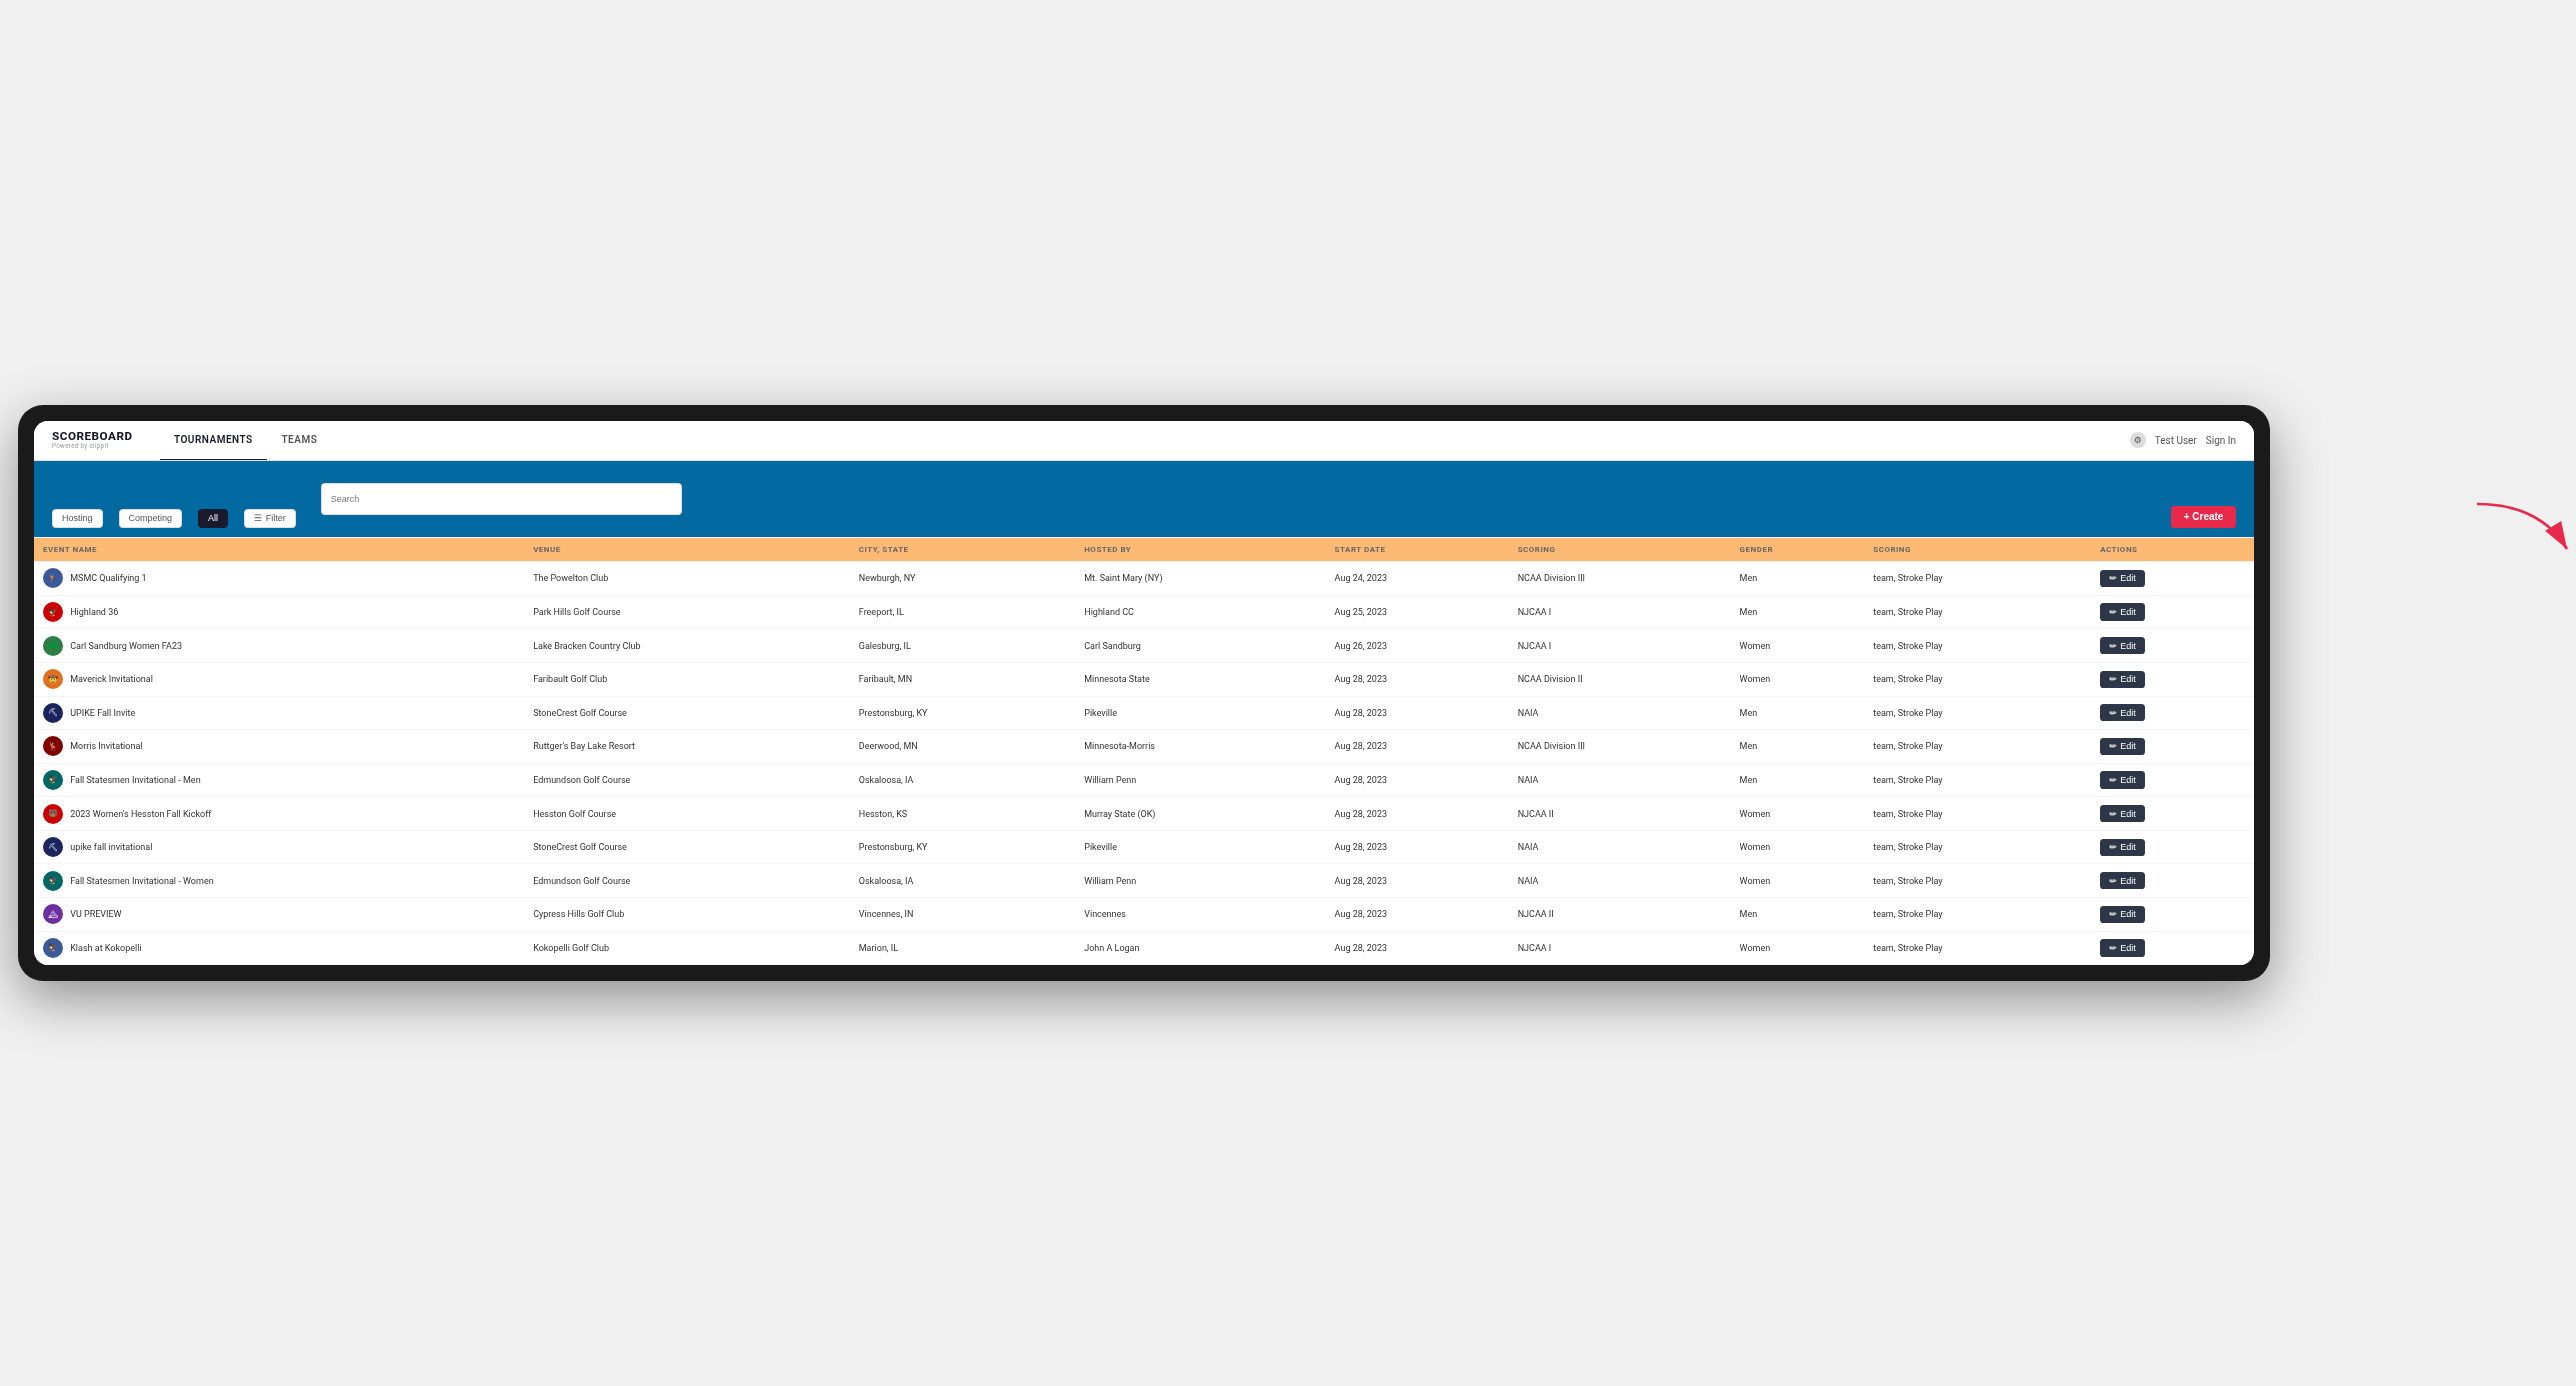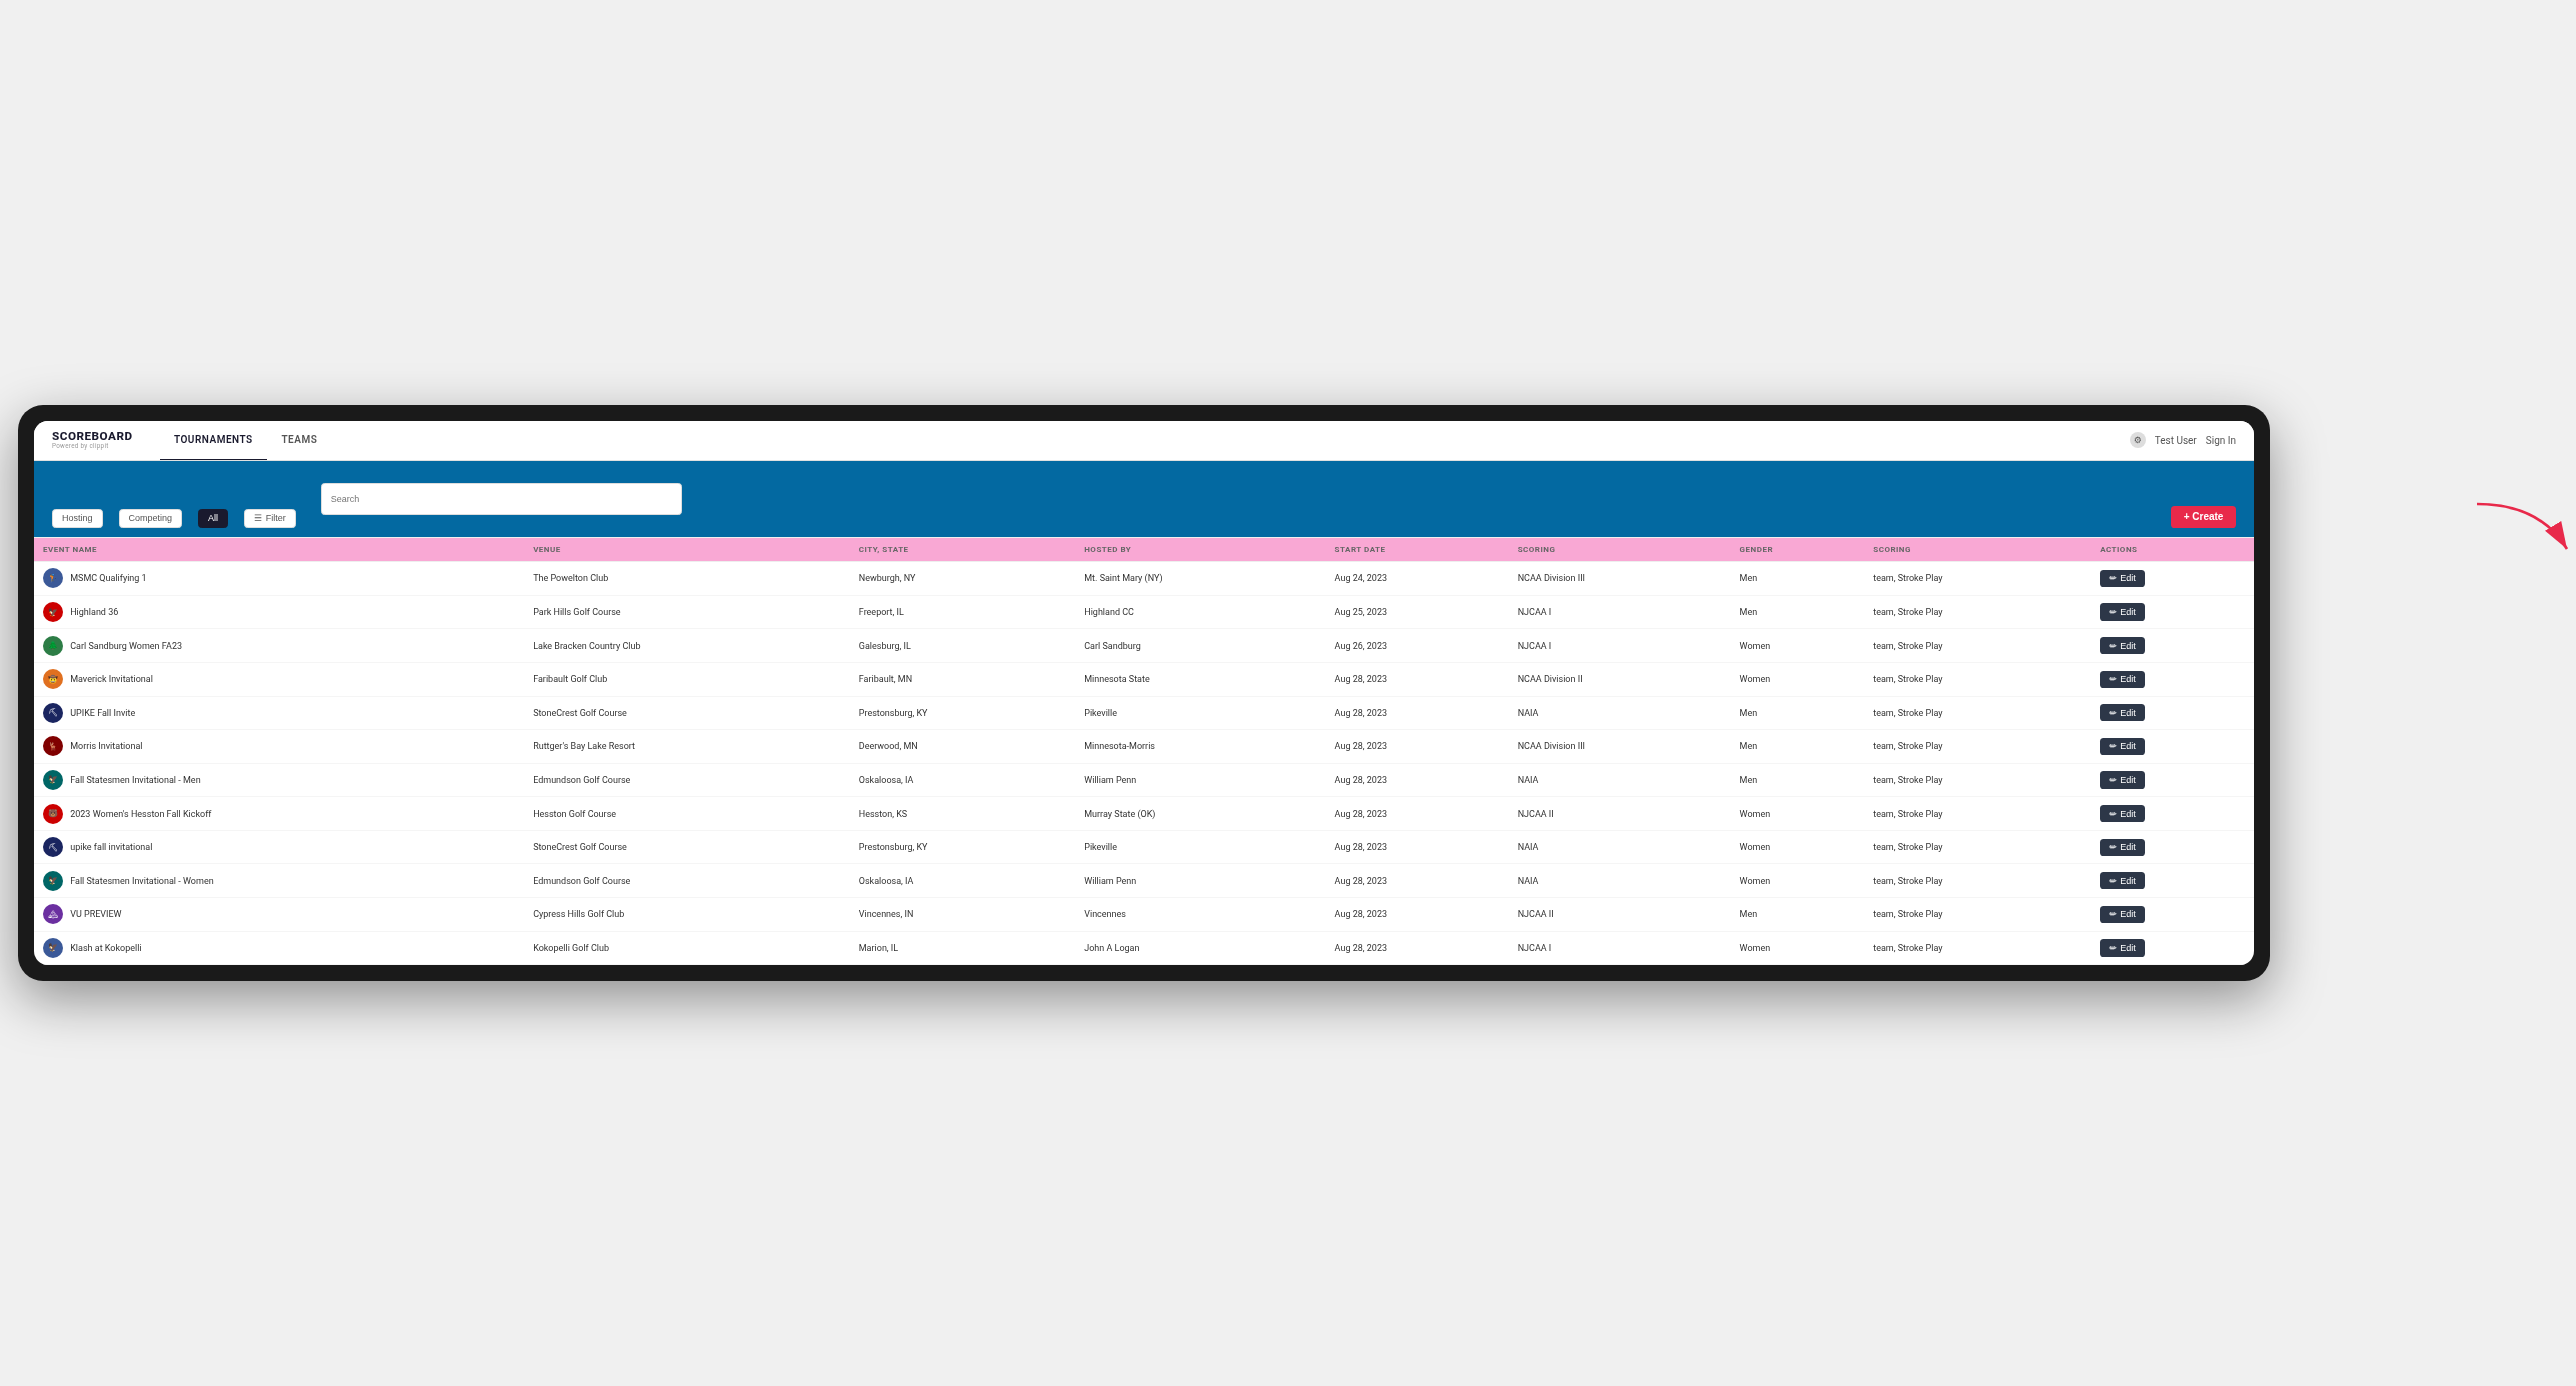--- a/index.html
+++ b/index.html
@@ -184,21 +184,21 @@
     }
 
     thead th {
       padding: 7.2px 9px;
       text-align: left;
       font-size: 8px;
       font-weight: 700;
       color: #666;
       letter-spacing: 0.5px;
       border-bottom: 0.9px solid #eee;
-      background: #f9a8d4;
+      background: #fdba74;
       white-space: nowrap;
     }
 
     tbody tr {
       border-bottom: 0.9px solid #f5f5f5;
     }
 
     tbody td {
       padding: 6.3px 9px;
       font-size: 9px;

